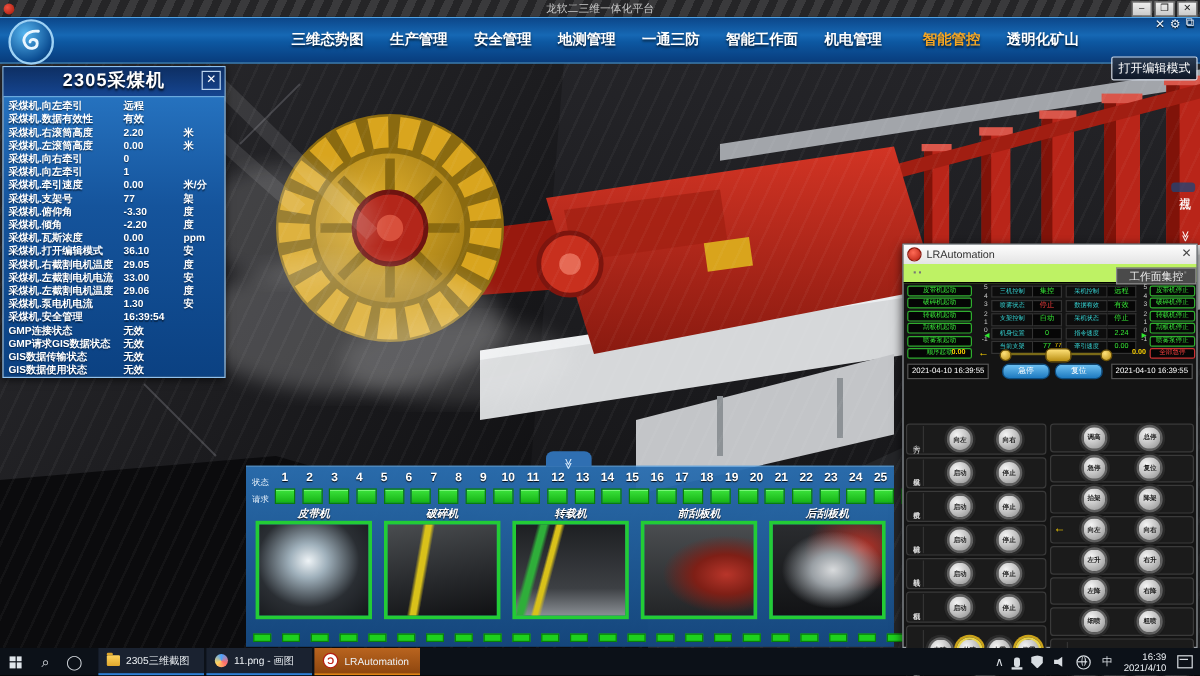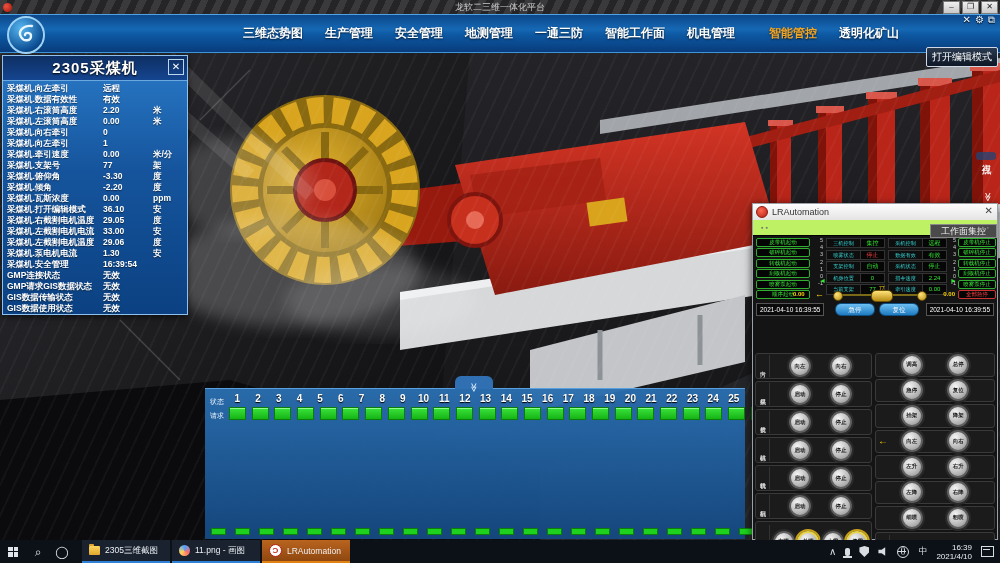--- a/index.html
+++ b/index.html
@@ -527,20 +527,42 @@
         <span class="ch-sq"></span>
         <span class="ch-sq"></span>
         <span class="ch-sq"></span>
         <span class="ch-sq"></span>
         <span class="ch-sq"></span>
         <span class="ch-sq"></span>
         <span class="ch-sq"></span>
         <span class="ch-sq"></span>
         <span class="ch-sq"></span>
       </div>
+    <div id="cams">
+        <div class="cam">
+          <div class="cam-label">皮带机</div>
+          <div class="cam-thumb t0"></div>
+        </div>
+        <div class="cam">
+          <div class="cam-label">破碎机</div>
+          <div class="cam-thumb t1"></div>
+        </div>
+        <div class="cam">
+          <div class="cam-label">转载机</div>
+          <div class="cam-thumb t2"></div>
+        </div>
+        <div class="cam">
+          <div class="cam-label">前刮板机</div>
+          <div class="cam-thumb t3"></div>
+        </div>
+        <div class="cam">
+          <div class="cam-label">后刮板机</div>
+          <div class="cam-thumb t4"></div>
+        </div>
+      </div>
     <div id="dash-row">
         <span class="dash"></span>
         <span class="dash"></span>
         <span class="dash"></span>
         <span class="dash"></span>
         <span class="dash"></span>
         <span class="dash"></span>
         <span class="dash"></span>
         <span class="dash"></span>
         <span class="dash"></span>

